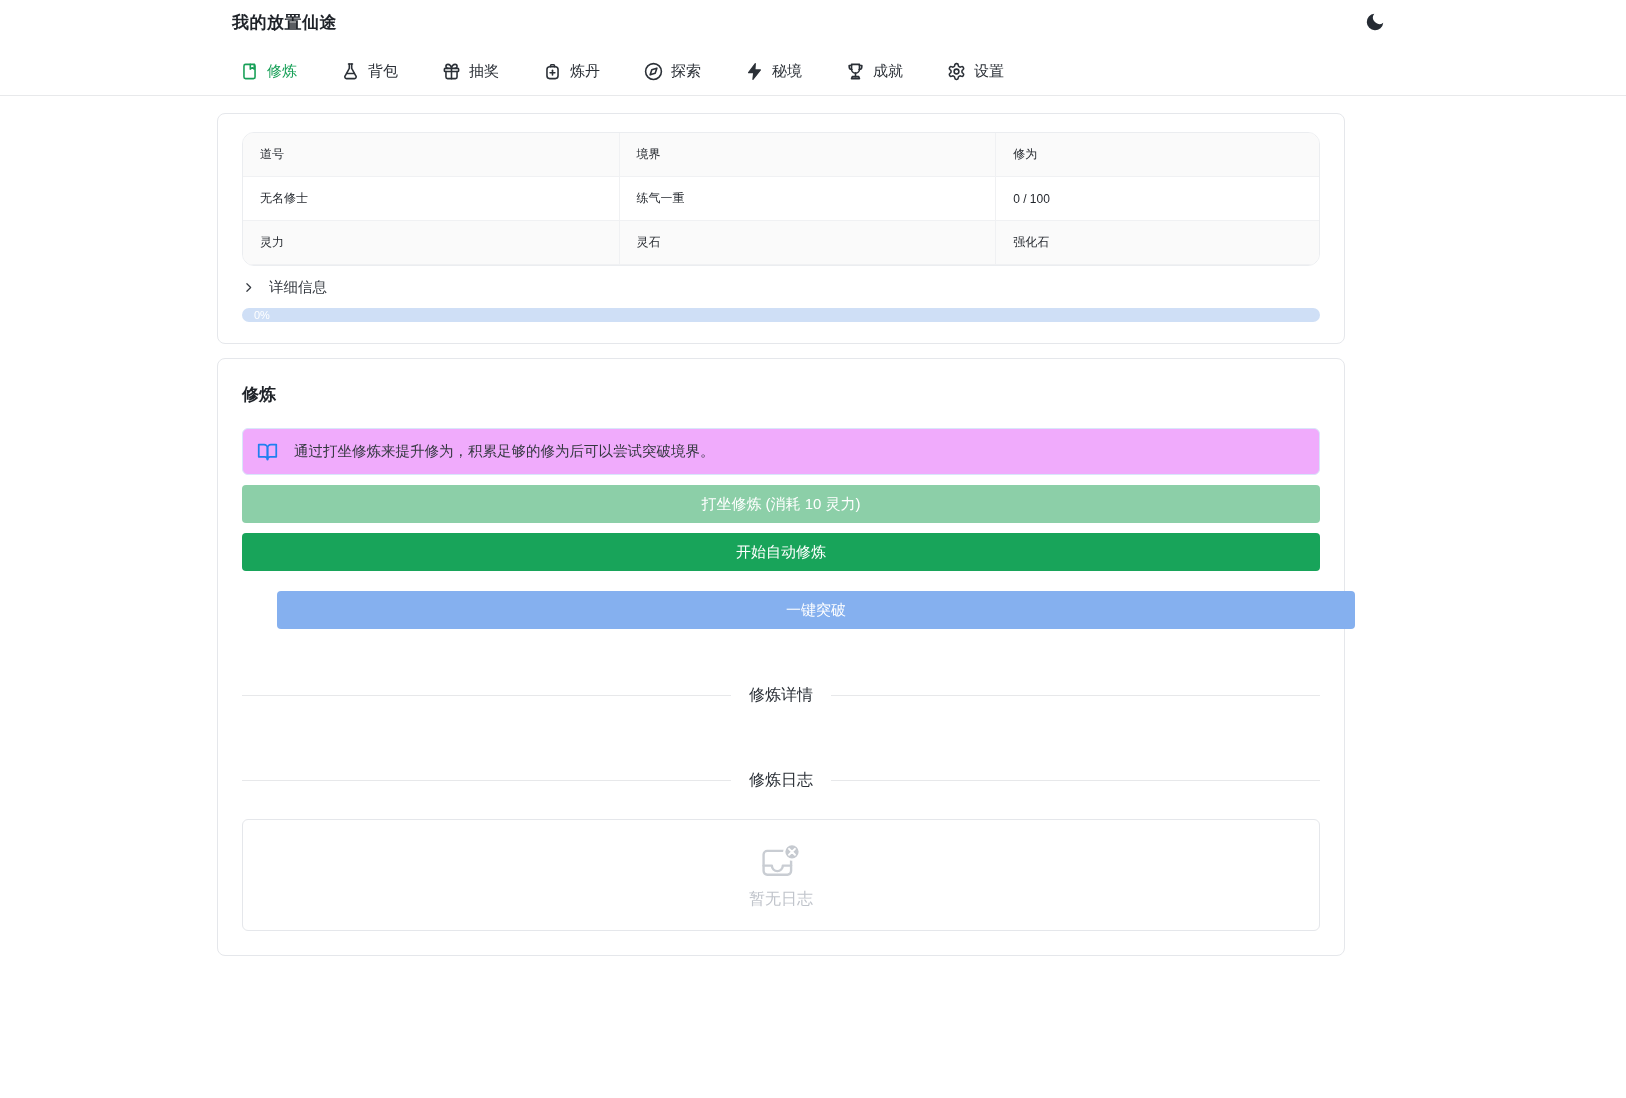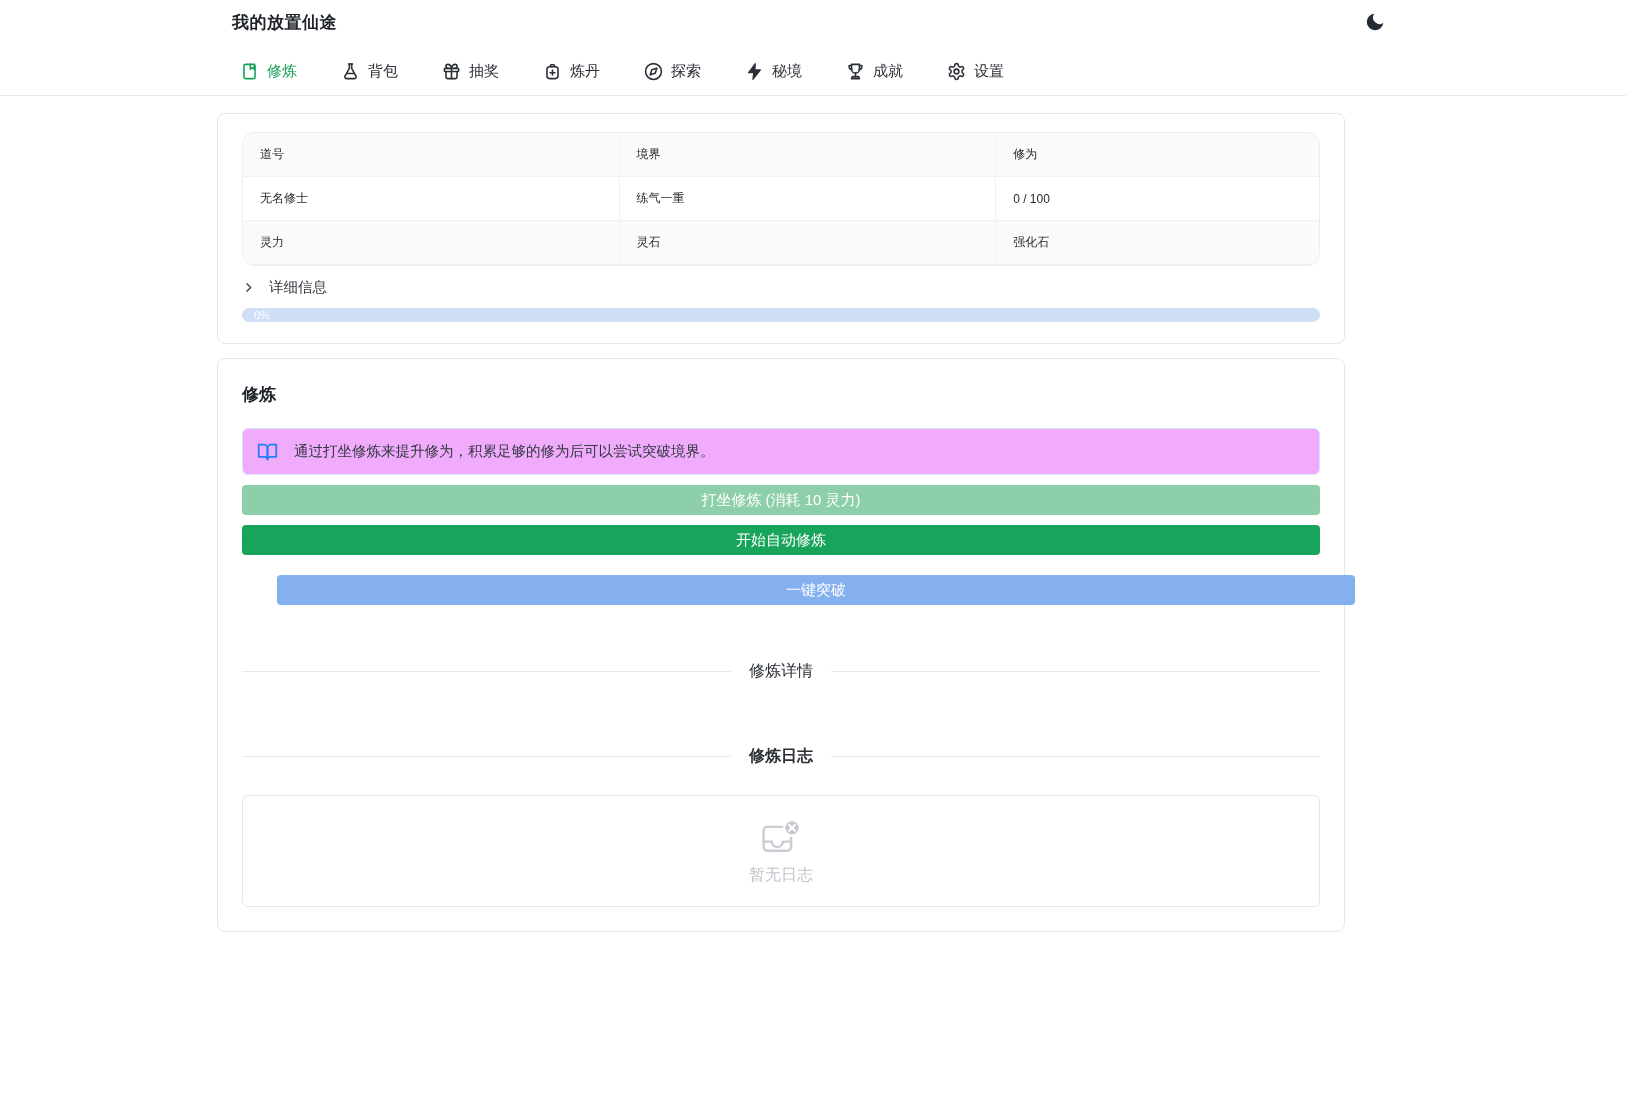--- a/index.html
+++ b/index.html
@@ -70,36 +70,36 @@
   }
 
   
   .card-title { font-size: 17px; font-weight: 600; color: #1f2329; margin-bottom: 22px; }
   .alert-info {
     display: flex; align-items: center; gap: 16px;
     background: #f0abfc; border: 1px solid #d9e6fa; border-radius: 6px;
     padding: 12px 14px; font-size: 14.5px; color: #33383f;
   }
   .btn {
-    display: block; width: 100%; height: 30px; border: none; border-radius: 4px;
+    display: block; width: 100%; height: 38px; border: none; border-radius: 4px;
     color: #fff; font-size: 15px; font-family: inherit; cursor: pointer;
   }
   .btn-meditate { background: #8ccfa8; margin-top: 10px; }
   .btn-auto { background: #18a45a; margin-top: 10px; }
   .btn-break { background: #85b0ef; margin-top: 20px; margin-left: 35px; }
 
   .divider {
     display: flex; align-items: center; text-align: center;
     color: #2b3037; font-size: 16px;
   }
   .divider::before, .divider::after { content: ""; flex: 1; height: 1px; background: #e7e8ea; }
   .divider::before { margin-right: 18px; }
   .divider::after { margin-left: 18px; }
   .divider-details { margin: 56px 0 21px; font-family: Liberation Serif, serif; }
-  .divider-log { margin: 64px 0 28px; font-weight: bold; }
+  .divider-log { margin: 64px 0 28px; }
 
   
   .log-box {
     border: 1px solid #e5e7eb; border-radius: 6px; height: 112px;
     display: flex; flex-direction: column; align-items: center;
     padding-top: 19px;
   }
   .log-empty-text { margin-top: 6px; font-size: 16px; color: #c0c4cb; }
 </style>
 </head>

